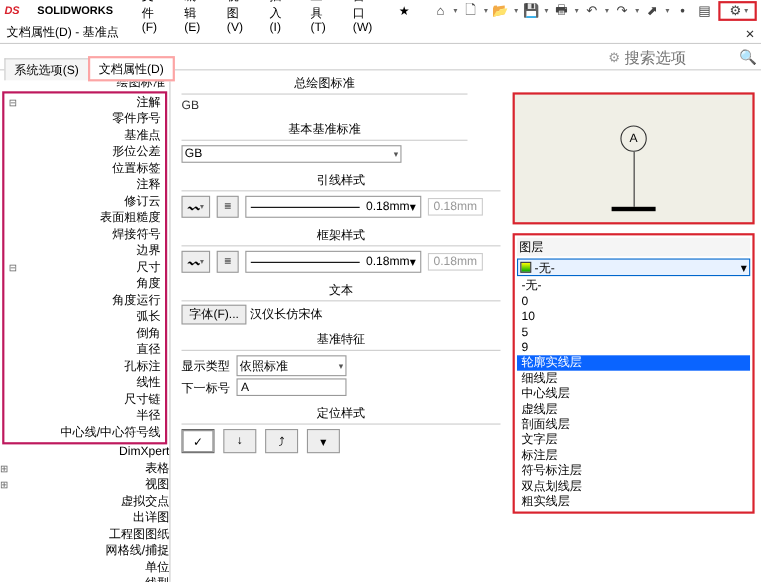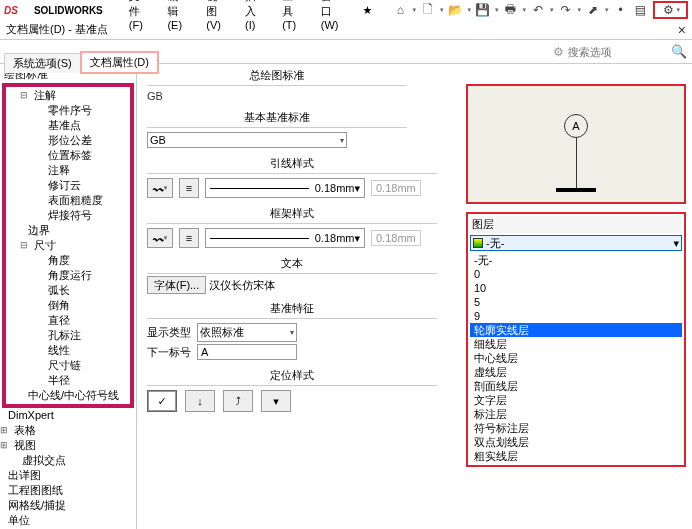--- a/index.html
+++ b/index.html
@@ -15,28 +15,28 @@
   .gear-highlight { border: 2px solid #d9232e; padding: 0 6px; height: 18px; display: inline-flex; align-items: center; }
   .gear-highlight .tb-icon { color: #444; }
   
   .titlebar { display: flex; align-items: center; height: 20px; padding: 0 6px; border-bottom: 1px solid #ccc; }
   .titlebar .close { margin-left: auto; font-size: 14px; cursor: pointer; color: #333; }
   
   .tabs-row { display: flex; align-items: center; height: 24px; border-bottom: 1px solid #ccc; padding: 0 4px; }
   .tab { padding: 2px 8px; border: 1px solid #ccc; border-bottom: none; background: #f5f5f5; margin-right: -1px; cursor: pointer; position: relative; top: 11px; }
   .tab.active { background: #fff; border: 2px solid #fca5a5; }
   .search-wrap { margin-left: auto; display: flex; align-items: center; gap: 4px; color: #999; }
-  .search-wrap input { border: none; outline: none; width: 100px; font-size: 11px; }
+  .search-wrap input { border: none; outline: none; width: 100px; font-size: 14px; }
   .search-gear { font-size: 12px; }
   .search-mag { font-size: 13px; }
   
   .body-row { display: flex; height: calc(529px - 64px); }
-  .tree-col { width: 137px; border-right: 1px solid #ccc; overflow: hidden; padding: 2px 0; }
+  .tree-col { width: 155px; border-right: 1px solid #ccc; overflow: hidden; padding: 2px 0; text-align: right; }
   .tree-col .hdr { padding: 1px 4px; font-weight: normal; }
-  .red-box { border: 4px solid #be185d; margin: 0 2px; padding: 1px 14px; }
+  .red-box { border: 2px solid #be185d; margin: 0 2px; padding: 1px 4px; }
   .tree ul { list-style: none; }
   .tree li { padding: 0 0 0 14px; line-height: 15px; white-space: nowrap; position: relative; }
   .tree li.parent::before { content: "⊟"; position: absolute; left: 0; font-size: 9px; color: #666; }
   .tree li.parent.collapsed::before { content: "⊞"; }
   .tree .plain { padding-left: 8px; }
   
   .content-col { flex: 1; padding: 4px 10px; overflow: hidden; position: relative; }
   .section { margin-bottom: 8px; }
   .section-title { margin-bottom: 2px; text-align: center; }
   .under { border-bottom: 1px solid #ccc; margin-bottom: 4px; }

